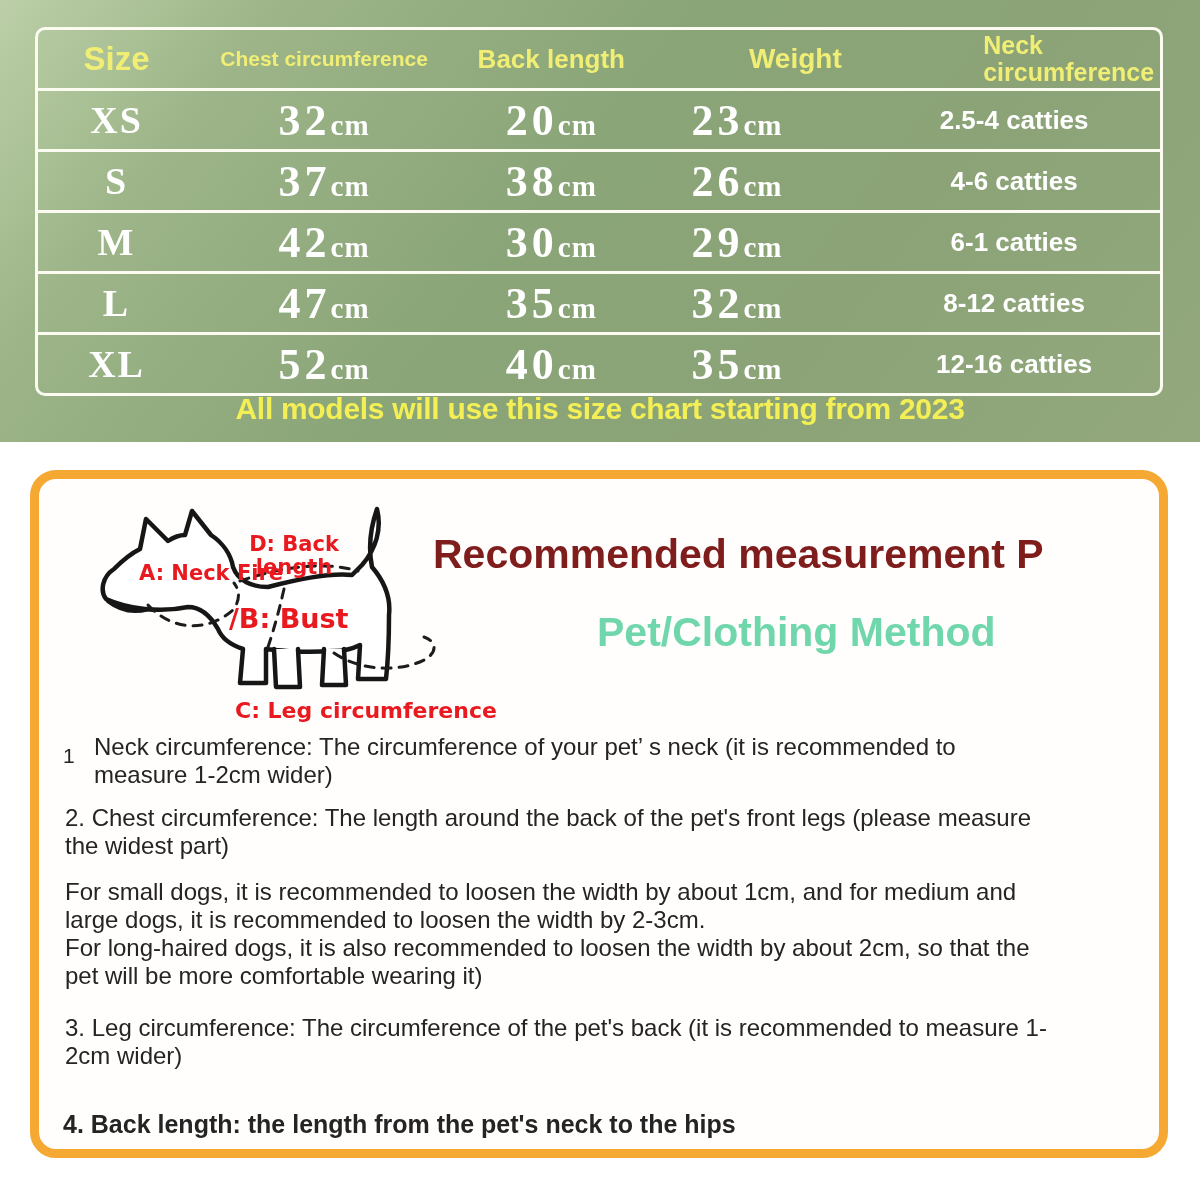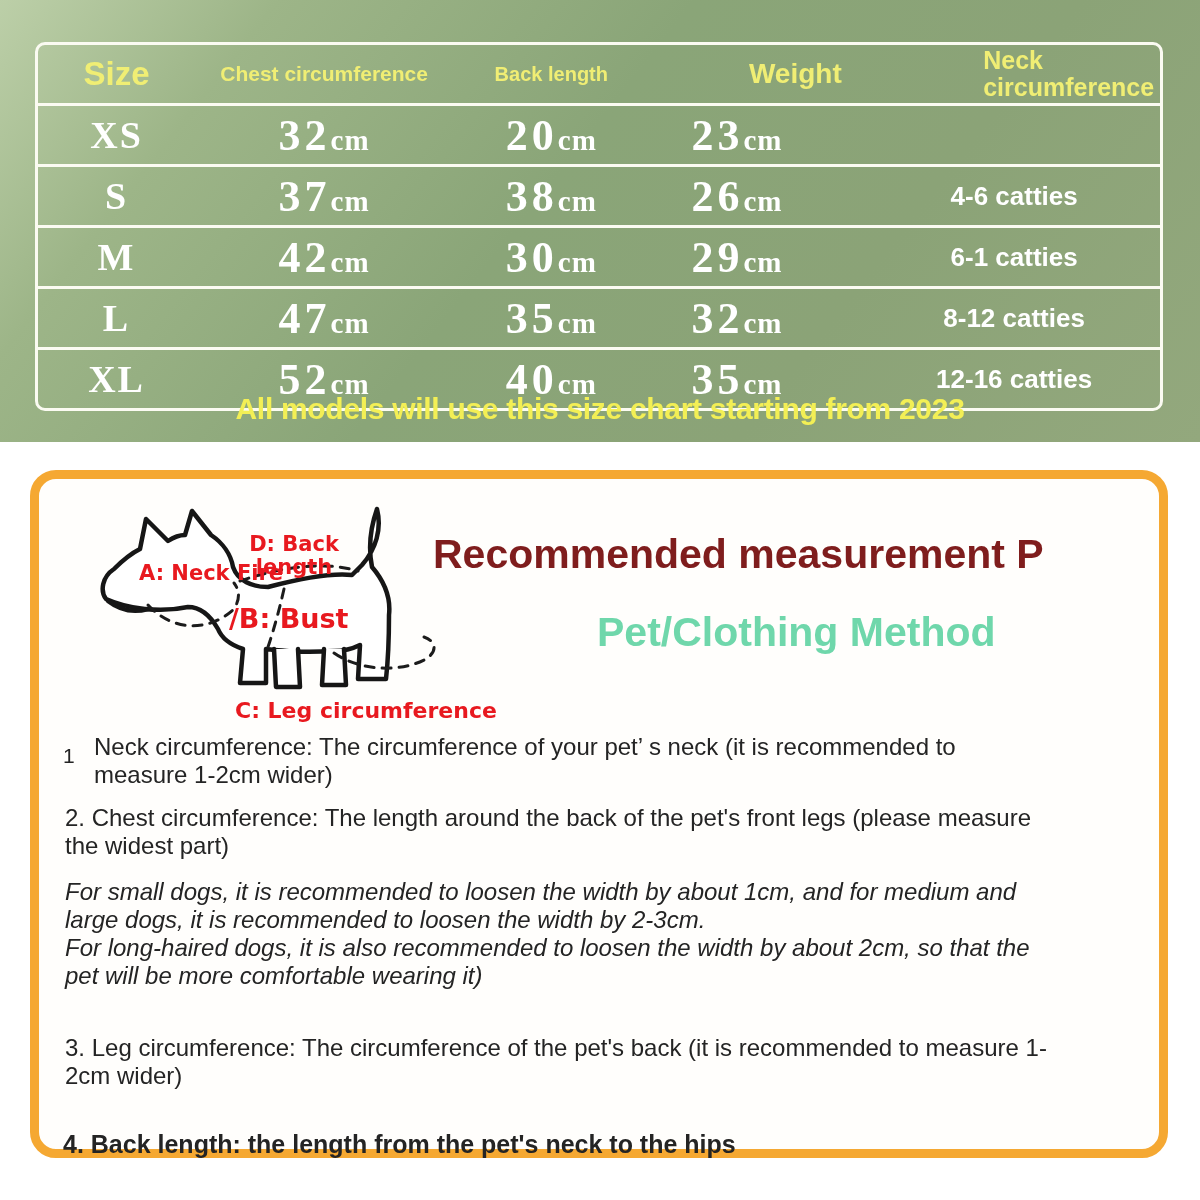--- a/index.html
+++ b/index.html
@@ -6,35 +6,35 @@
   body{
     width:1200px;height:1200px;position:relative;overflow:hidden;
     background:#ffffff;font-family:"Liberation Sans",sans-serif;
   }
   
   .green-panel{
     position:absolute;left:0;top:0;width:1200px;height:442px;
     background:linear-gradient(128deg,#bccfa8 0%,#9db588 18%,#8aa578 45%,#8ba377 70%,#93a87d 100%);
   }
   .size-table{
-    position:absolute;left:35px;top:42px;width:1128px;
+    position:absolute;left:35px;top:27px;width:1128px;
     border:3px solid #fbfbf2;border-radius:10px;box-sizing:border-box;
   }
   .t-row{display:flex;align-items:center;height:58px;border-bottom:3px solid #fbfbf2;}
   .t-row:last-child{border-bottom:none;}
   .cell{box-sizing:border-box;text-align:center;}
   .c-size{width:14%;}
   .c-chest{width:23%;}
   .c-back{width:17.5%;}
   .c-neck{width:19.5%;text-align:left;padding-left:42px;}
   .c-weight{width:26%;}
   .hdr{color:#f0ee74;font-weight:bold;}
   .h-size{font-size:33px;}
   .h-chest{font-size:21px;}
-  .h-back{font-size:20px;}
+  .h-back{font-size:26px;}
   .h-neck{font-size:25px;line-height:1.08;}
   .h-weight{font-size:28px;}
   .val{color:#ffffff;font-weight:bold;font-family:Liberation Serif, serif;}
   .v-size{font-size:38px;letter-spacing:2px;}
   .v-num{font-size:44px;letter-spacing:4px;}
   .v-unit{font-size:29px;letter-spacing:1px;}
   .v-weight{font-size:26px;font-family:"Liberation Sans",sans-serif;}
   .chart-note{
     position:absolute;left:0;right:0;top:392px;text-align:center;
     color:#f3ef55;font-size:30px;font-weight:bold;letter-spacing:-0.3px;
@@ -54,21 +54,21 @@
   .lbl-leg{left:196px;top:219px;font-size:22px;}
   .h-primary{position:absolute;left:394px;top:52px;font-size:41px;font-weight:bold;color:#7f1d1d;white-space:nowrap;}
   .h-secondary{position:absolute;left:558px;top:130px;font-size:41px;font-weight:bold;color:#6fd7ab;white-space:nowrap;}
   .instructions{
     position:absolute;left:24px;top:254px;width:992px;
     color:#242424;font-size:24px;line-height:28px;
   }
   .item1{display:flex;margin:0 0 15px 0;}
   .item1 .num{flex:none;width:18px;margin-right:13px;padding-top:9px;font-size:21px;}
   .inst{margin:0 0 18px 2px;}
-  .inst.pre{white-space:pre-line;margin-bottom:44px;font-style:italic;}
+  .inst.pre{white-space:pre-line;margin-bottom:24px;}
   .inst.p4{margin-bottom:40px;}
   .inst.bold{font-weight:bold;font-size:25px;margin-left:0;}
 </style>
 </head>
 <body>
 
 <div>
 
   <section class="green-panel">
     <div class="size-table">
@@ -79,20 +79,21 @@
         <div class="cell c-back hdr h-back">Back length</div>
         <div class="cell c-weight hdr h-weight">Weight</div>
         <div class="cell c-neck hdr h-neck">Neck circumference</div>
       </div>
 
       <div class="t-row">
         <div class="cell c-size val v-size">XS</div>
         <div class="cell c-chest val"><span class="v-num">32</span><span class="v-unit">cm</span></div>
         <div class="cell c-back val"><span class="v-num">20</span><span class="v-unit">cm</span></div>
         <div class="cell c-neck val"><span class="v-num">23</span><span class="v-unit">cm</span></div>
+        <div class="cell c-weight val v-weight">2.5-4 catties</div>
       </div>
 
       <div class="t-row">
         <div class="cell c-size val v-size">S</div>
         <div class="cell c-chest val"><span class="v-num">37</span><span class="v-unit">cm</span></div>
         <div class="cell c-back val"><span class="v-num">38</span><span class="v-unit">cm</span></div>
         <div class="cell c-neck val"><span class="v-num">26</span><span class="v-unit">cm</span></div>
         <div class="cell c-weight val v-weight">4-6 catties</div>
       </div>
 

